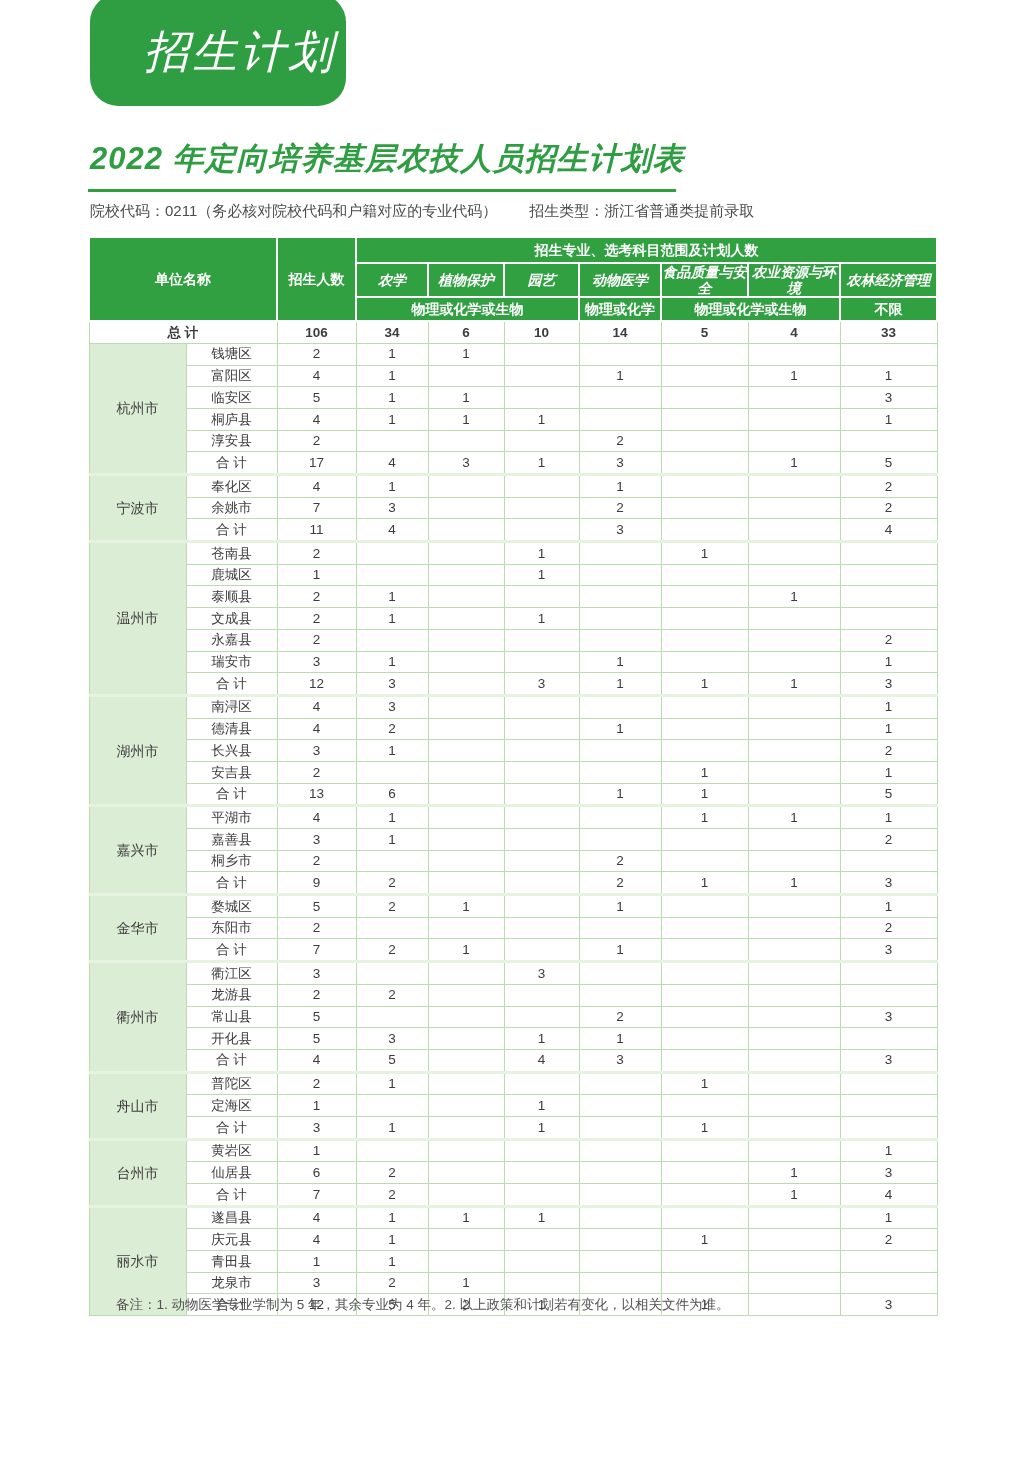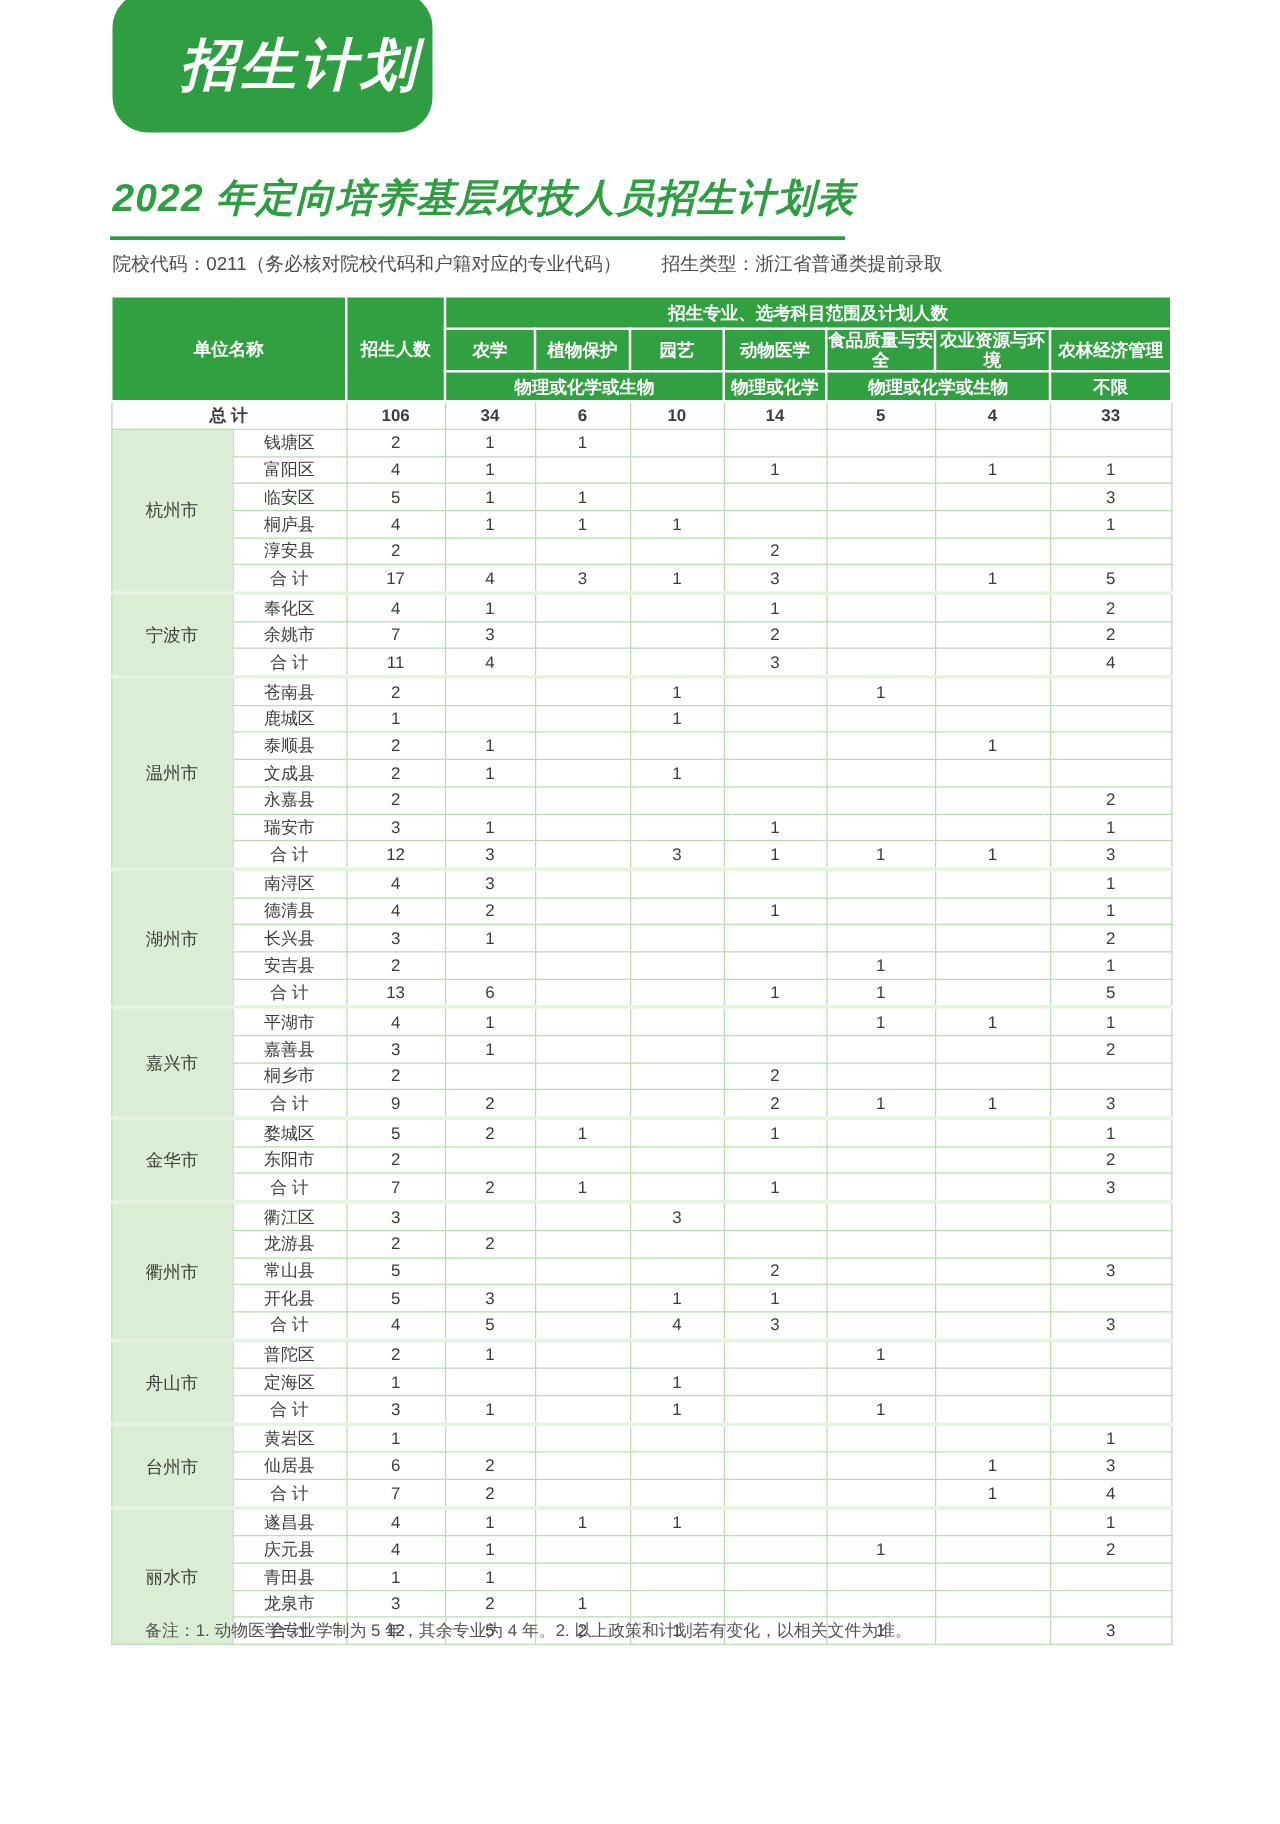--- a/index.html
+++ b/index.html
@@ -6,21 +6,21 @@
   body{
     width:1024px;height:1459px;position:relative;background:#ffffff;
     font-family:"Liberation Sans", sans-serif;overflow:hidden;
   }
   .badge{
     position:absolute;left:90px;top:-6px;width:256px;height:112px;
     background:#2f9e43;border-radius:28px;
     display:flex;align-items:center;justify-content:center;
   }
   .badge span{
-    color:#fff;font-size:45px;font-weight:700;font-style:italic;
+    color:#fff;font-size:45px;font-weight:400;font-style:italic;
     letter-spacing:3px;padding-top:4px;margin-left:44px;
   }
   .title{
     position:absolute;left:90px;top:138px;
     color:#2f9e43;font-size:31px;font-weight:800;font-style:italic;
     letter-spacing:1px;white-space:nowrap;
   }
   .title-underline{
     position:absolute;left:88px;top:189px;width:588px;height:3px;background:#2f9e43;
   }
@@ -30,21 +30,21 @@
   .info-line .sep{display:inline-block;width:32px;}
   table.plan{
     position:absolute;left:88px;top:236px;width:848px;
     border-collapse:collapse;table-layout:fixed;text-align:center;
   }
   table.plan thead td{
     background:#31a041;color:#ffffff;border:2px solid #ffffff;
     font-weight:700;font-size:14px;padding:0;line-height:1.15;
   }
   tr.hrow1 td{height:24px;margin-left:16px;}
-  tr.hrow2 td{height:23px;font-size:13.5px;}
+  tr.hrow2 td{height:23px;font-size:13.5px;font-style:italic;}
   tr.hrow3 td{height:22px;font-size:13.5px;margin-left:41px;}
   tr.total-row td{
     background:#92cb6b;border:2px solid #ffffff;color:#344434;
     font-size:14px;height:19px;padding:0;font-weight:bold;
   }
   table.plan tbody td{
     border:1px solid #b9dcb0;font-size:13.5px;color:#3c3c3c;
     height:20.7px;padding:0;background:#ffffff;line-height:1;
   }
   table.plan tbody td.city{

